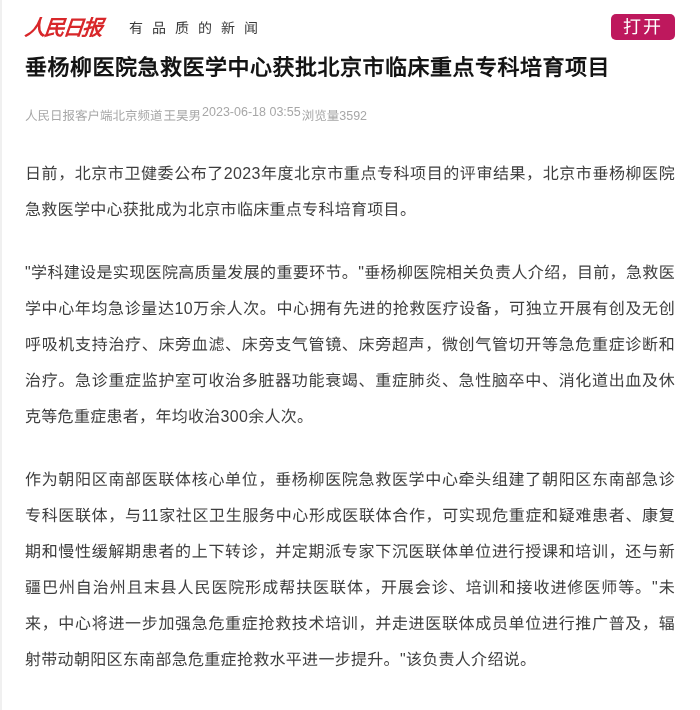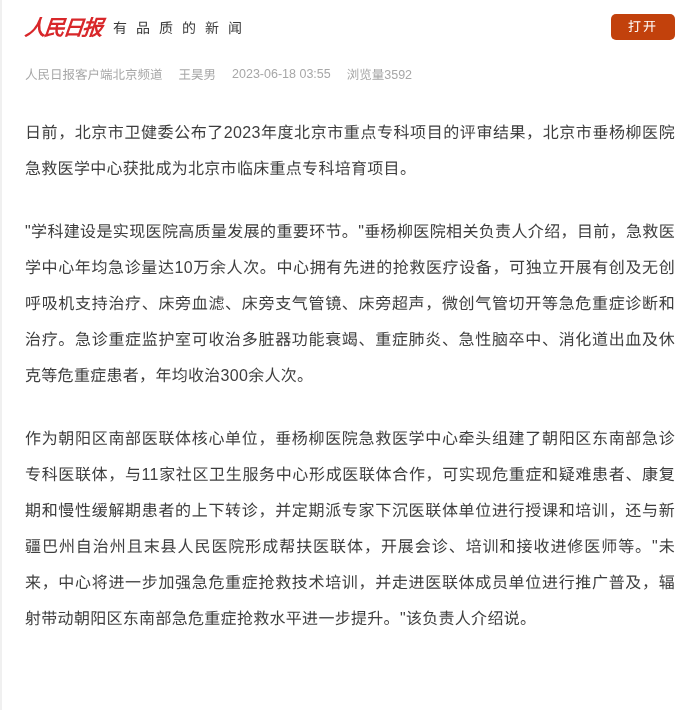--- a/index.html
+++ b/index.html
@@ -29,34 +29,34 @@
     color: #d8272a;
     font-size: 21px;
     font-weight: bold;
     font-style: italic;
     letter-spacing: -2px;
     transform: skewX(-6deg);
     white-space: nowrap;
     line-height: 1;
   }
   .tagline {
-    margin-left: 12px;
+    margin-left: 28px;
     font-size: 14px;
     color: #3a3a3a;
     letter-spacing: 9px;
     white-space: nowrap;
     line-height: 1;
     padding-top: 2px;
   }
   .open-btn {
-    background: #c2410c;
+    background: #be185d;
     color: #ffffff;
     border: none;
     border-radius: 5px;
-    font-size: 13px;
+    font-size: 18px;
     letter-spacing: 2px;
     width: 64px;
     height: 26px;
     line-height: 26px;
     text-align: center;
     cursor: pointer;
     font-family: inherit;
     flex: 0 0 auto;
   }
   
@@ -64,22 +64,22 @@
     margin-top: 11px;
     font-size: 22px;
     line-height: 30px;
     font-weight: bold;
     color: #141414;
     letter-spacing: 0.5px;
   }
   .meta {
     margin-top: 22px;
     display: flex;
-    align-items: center;
-    gap: 16px;
+    align-items: flex-start;
+    gap: 1px;
     font-size: 12.5px;
     color: #a7a7a7;
     white-space: nowrap;
   }
   .body-text { margin-top: 32px; }
   .body-text p {
     font-size: 16px;
     line-height: 36px;
     color: #3e3e3e;
     text-align: justify;
@@ -93,20 +93,21 @@
 <div class="page">
 
   <div class="header">
     <div class="brand">
       <span class="logo">人民日报</span>
       <span class="tagline">有品质的新闻</span>
     </div>
     <button class="open-btn">打开</button>
   </div>
 
+  <h1 class="title">垂杨柳医院急救医学中心获批北京市临床重点专科培育项目</h1>
 
   <div class="meta">
     <span>人民日报客户端北京频道</span>
     <span>王昊男</span>
     <span>2023-06-18 03:55</span>
     <span>浏览量3592</span>
   </div>
 
   <div class="body-text">
     <p>日前，北京市卫健委公布了2023年度北京市重点专科项目的评审结果，北京市垂杨柳医院急救医学中心获批成为北京市临床重点专科培育项目。</p>

